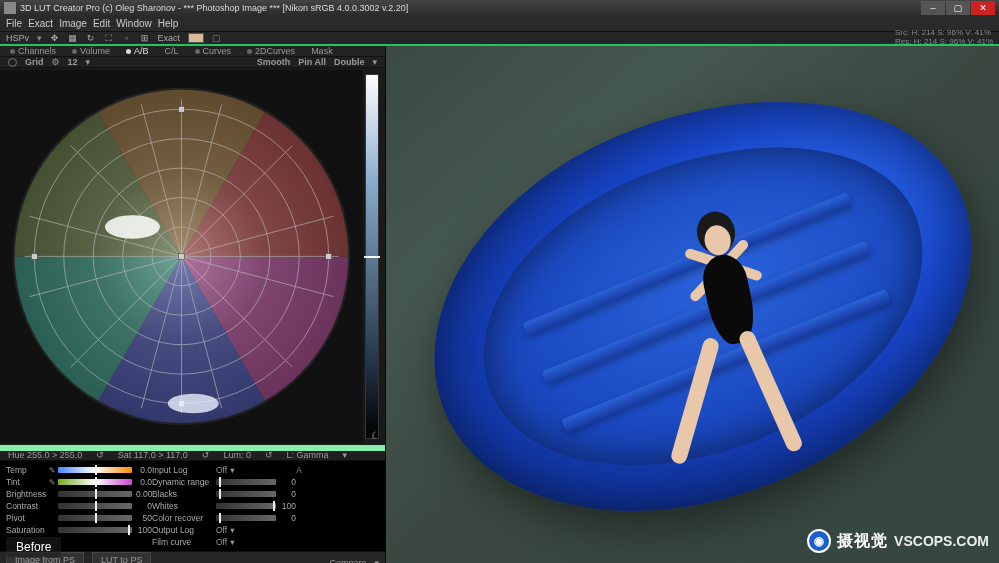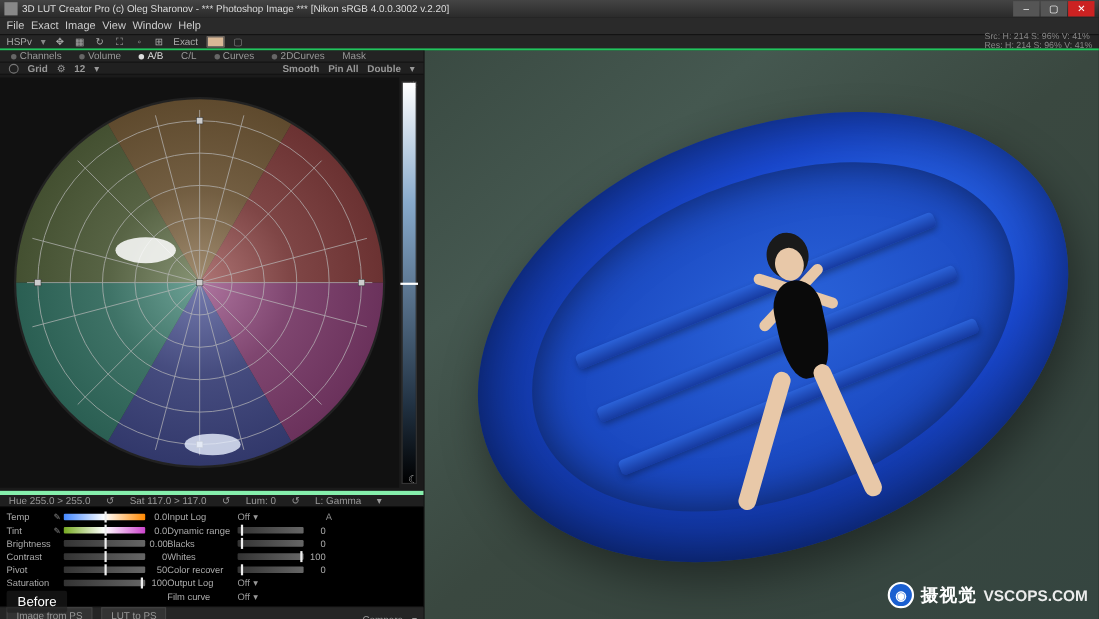--- a/index.html
+++ b/index.html
@@ -45,21 +45,21 @@
 
 .wheelwrap { position: relative; height: 380px; background: #1a1a1a; display: flex; }
 .wheel-canvas { flex: 1; position: relative; }
 .wheel-canvas svg { width: 100%; height: 100%; }
 .vslider { width: 14px; margin: 6px 6px 6px 2px; background: linear-gradient(180deg, #fff 0%, #88aacc 30%, #223344 80%, #000 100%); border: 1px solid #333; position: relative; }
 .vslider-handle { position: absolute; left: -2px; right: -2px; height: 2px; background: #fff; top: 50%; }
 .wheel-lamp { position: absolute; right: 5px; top: 4px; font-size: 10px; color: #bbb; }
 .wheel-moon { position: absolute; right: 5px; bottom: 4px; font-size: 10px; color: #bbb; }
 
 
-.hslrow { height: 16px; background: #1f1f1f; display: flex; align-items: center; gap: 14px; padding: 0 8px; font-size: 9px; color: #999; border-top: 4px solid #86efac; border-bottom: 1px solid #0e0e0e; }
+.hslrow { height: 16px; background: #1f1f1f; display: flex; align-items: center; gap: 14px; padding: 0 8px; font-size: 9px; color: #999; border-top: 6px solid #86efac; border-bottom: 1px solid #0e0e0e; }
 
 
 .sliders { background: #000000; padding: 4px 6px; font-size: 8.5px; color: #aaa; display: grid; grid-template-columns: 42px 10px 74px 20px 54px 10px 60px 20px 6px; row-gap: 2px; align-items: center; border-bottom: 1px solid #111; }
 .slabel { text-align: left; white-space: nowrap; }
 .sicon { width: 8px; height: 8px; color: #888; font-size: 8px; text-align: center; }
 .strack { height: 6px; background: linear-gradient(90deg, #333, #666); position: relative; border-radius: 1px; }
 .strack.temp { background: linear-gradient(90deg, #48f, #fff, #f80); }
 .strack.tint { background: linear-gradient(90deg, #7a2, #fff, #c4c); }
 .shandle { position: absolute; width: 2px; height: 10px; background: #eee; top: -2px; left: 50%; }
 .sval { text-align: right; padding-left: 4px; }
@@ -107,21 +107,21 @@
     <div class="win-btn">–</div>
     <div class="win-btn">▢</div>
     <div class="win-btn win-close">✕</div>
   </div>
 </div>
 
 <div class="menubar">
   <span class="menu-item">File</span>
   <span class="menu-item">Exact</span>
   <span class="menu-item">Image</span>
-  <span class="menu-item">View</span>
+  <span class="menu-item">Edit</span>
   <span class="menu-item">Window</span>
   <span class="menu-item">Help</span>
 </div>
 
 <div class="toolstrip">
   <span class="tool-label">HSPv</span>
   <span style="color:#888">▾</span>
   <span class="tool-icon">✥</span>
   <span class="tool-icon">▦</span>
   <span class="tool-icon">↻</span>

